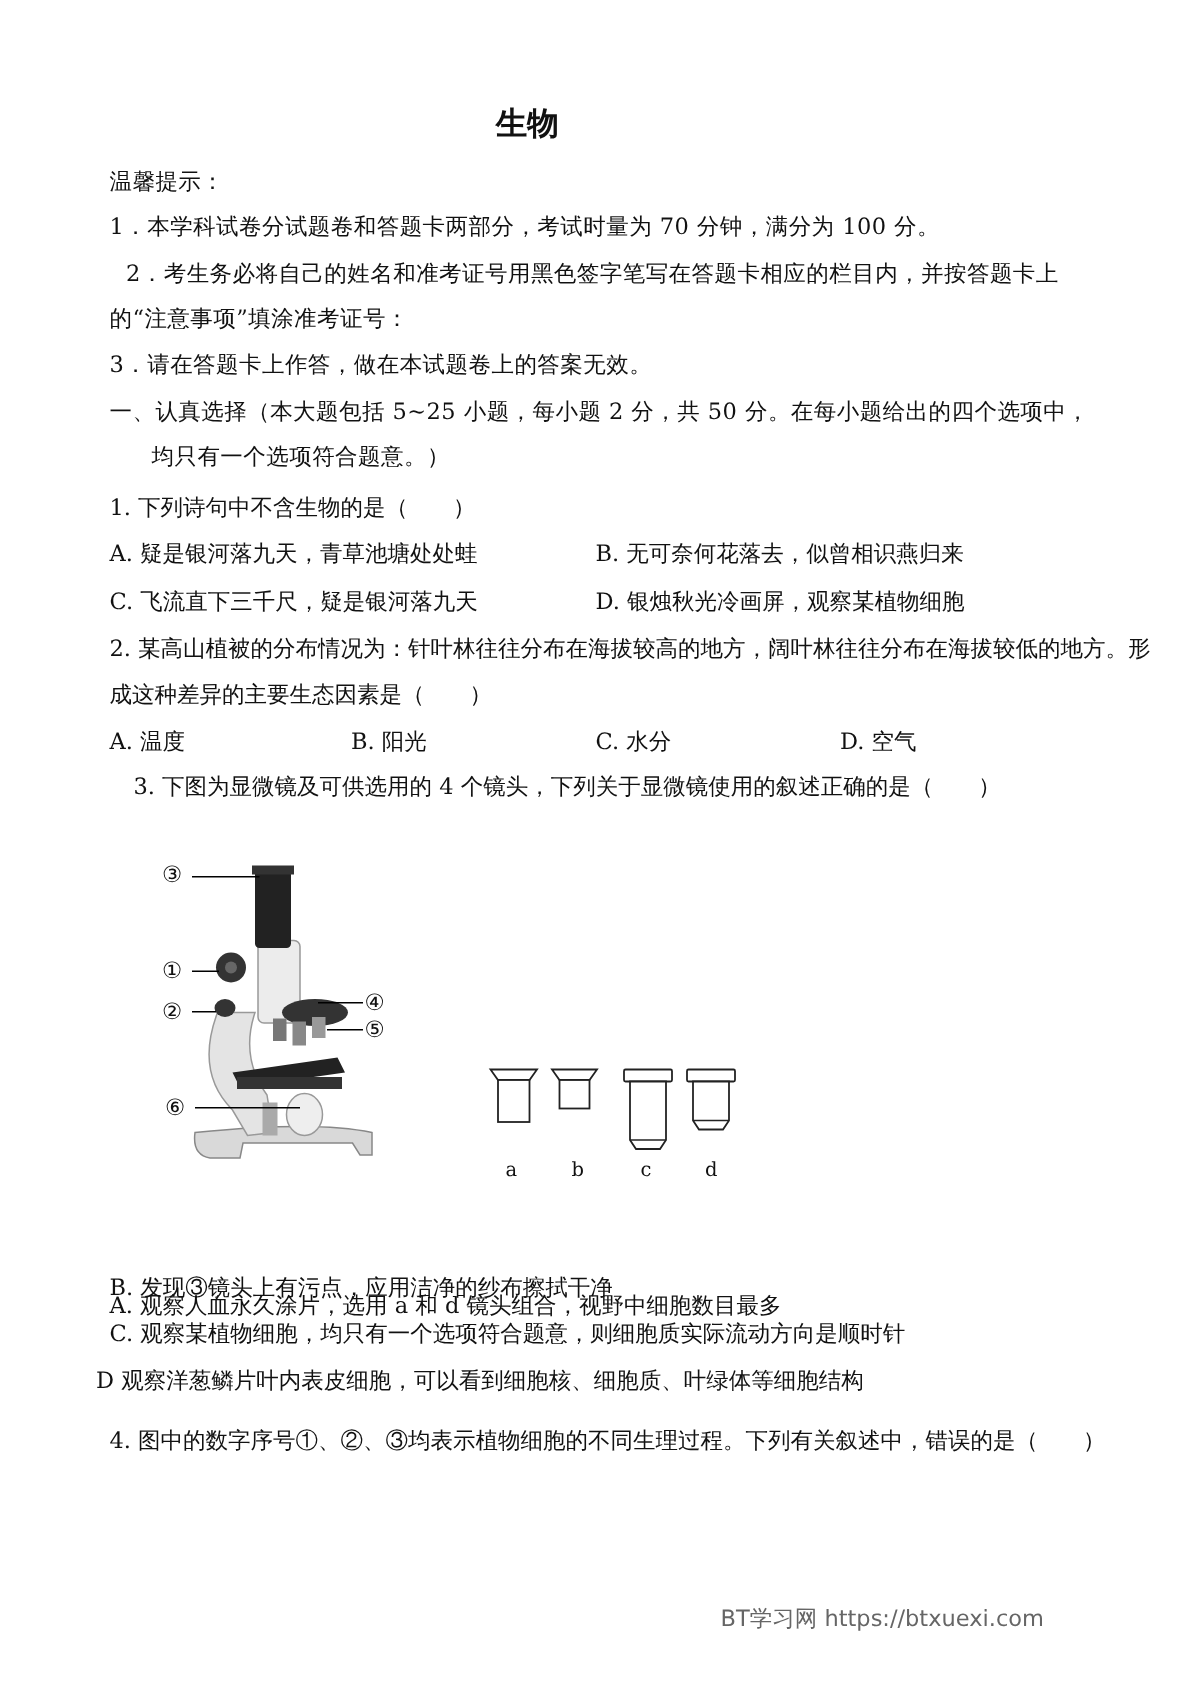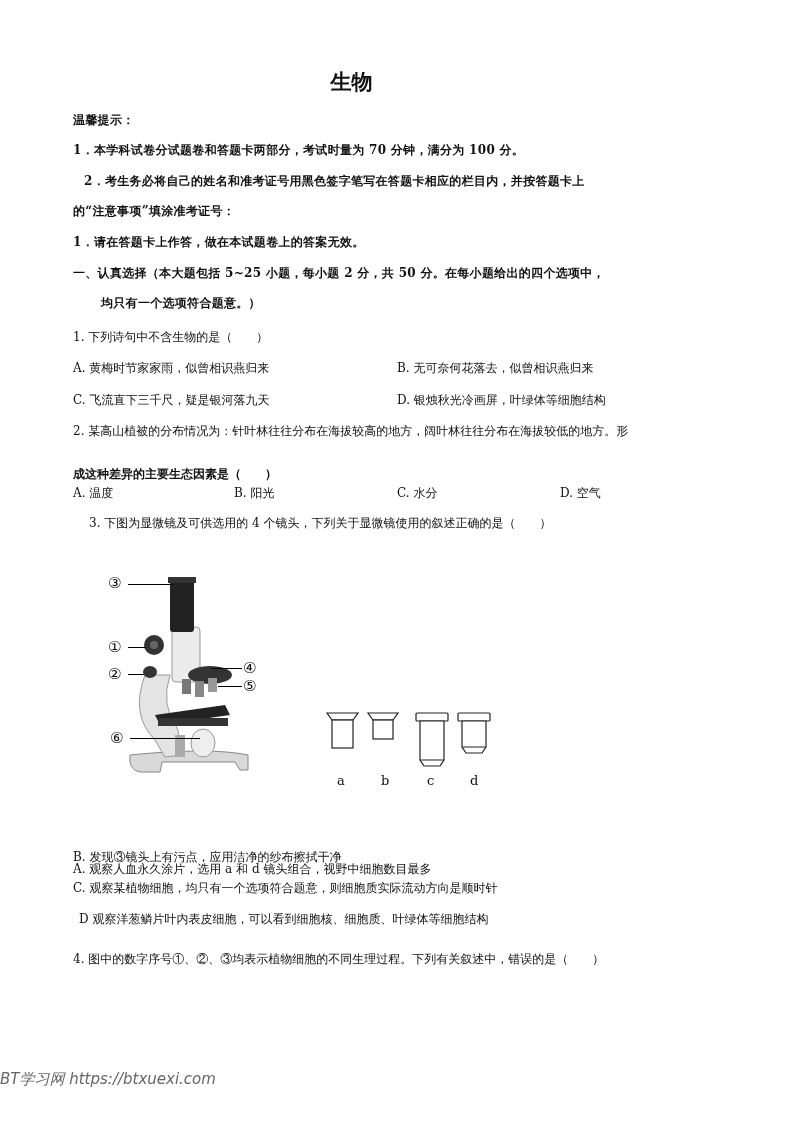--- a/index.html
+++ b/index.html
@@ -1,49 +1,49 @@
 <!DOCTYPE html>
 <html><head>
 <meta charset="utf-8">
 <style>
   html, body { margin: 0; padding: 0; background: #ffffff; }
   body { width: 793px; height: 1122px; position: relative; overflow: hidden;
          font-family: "DejaVu Serif", "Liberation Serif", serif; color: #111; }
   .abs { position: absolute; white-space: nowrap; }
   .title { left: 0; width: 703px; text-align: center; top: 68px; font-size: 21px; font-weight: bold; }
-  .bold { font-weight: bold; font-size: 12px; letter-spacing: 0.3px; }
-  .q { font-size: 12px; }
-  .watermark { left: 0; width: 696px; text-align: left; top: 1070px; font-size: 15px; color: #666;
-               font-family: "DejaVu Sans", "Liberation Sans", sans-serif; font-style: italic; }
+  .bold { font-weight: normal; font-size: 15px; letter-spacing: 0.3px; }
+  .q { font-size: 15px; }
+  .watermark { left: 0; width: 696px; text-align: right; top: 1070px; font-size: 15px; color: #666;
+               font-family: "DejaVu Sans", "Liberation Sans", sans-serif; }
   .fig { position: absolute; }
   .lbl { font-size: 13px; }
   .circ { position: absolute; font-size: 15px; font-family: "DejaVu Sans", sans-serif; }
 </style>
 </head>
 <body>
 
 <div class="abs title">生物</div>
 
 <div class="abs bold" style="left:73px; top:112px;">温馨提示：</div>
 <div class="abs bold" style="left:73px; top:142px;">1．本学科试卷分试题卷和答题卡两部分，考试时量为 70 分钟，满分为 100 分。</div>
 <div class="abs bold" style="left:84px; top:173px;">2．考生务必将自己的姓名和准考证号用黑色签字笔写在答题卡相应的栏目内，并按答题卡上</div>
 <div class="abs bold" style="left:73px; top:203px;">的“注意事项”填涂准考证号：</div>
-<div class="abs bold" style="left:73px; top:234px;">1．请在答题卡上作答，做在本试题卷上的答案无效。</div>
+<div class="abs bold" style="left:73px; top:234px;">3．请在答题卡上作答，做在本试题卷上的答案无效。</div>
 
 <div class="abs bold" style="left:73px; top:265px;">一、认真选择（本大题包括 5~25 小题，每小题 2 分，共 50 分。在每小题给出的四个选项中，</div>
 <div class="abs bold" style="left:73px; top:295px;margin-left:28px;">均只有一个选项符合题意。）</div>
 
 <div class="abs q" style="left:73px; top:329px;">1. 下列诗句中不含生物的是（　　）</div>
-<div class="abs q" style="left:73px; top:360px;">A. 黄梅时节家家雨，似曾相识燕归来</div>
+<div class="abs q" style="left:73px; top:360px;">A. 疑是银河落九天，青草池塘处处蛙</div>
 <div class="abs q" style="left:397px; top:360px;">B. 无可奈何花落去，似曾相识燕归来</div>
 <div class="abs q" style="left:73px; top:392px;">C. 飞流直下三千尺，疑是银河落九天</div>
-<div class="abs q" style="left:397px; top:392px;">D. 银烛秋光冷画屏，叶绿体等细胞结构</div>
+<div class="abs q" style="left:397px; top:392px;">D. 银烛秋光冷画屏，观察某植物细胞</div>
 
 <div class="abs q" style="left:73px; top:423px;">2. 某高山植被的分布情况为：针叶林往往分布在海拔较高的地方，阔叶林往往分布在海拔较低的地方。形</div>
-<div class="abs q" style="left:73px; top:466px;font-weight:bold;">成这种差异的主要生态因素是（　　）</div>
+<div class="abs q" style="left:73px; top:454px;">成这种差异的主要生态因素是（　　）</div>
 <div class="abs q" style="left:73px; top:485px;">A. 温度</div>
 <div class="abs q" style="left:234px; top:485px;">B. 阳光</div>
 <div class="abs q" style="left:397px; top:485px;">C. 水分</div>
 <div class="abs q" style="left:560px; top:485px;">D. 空气</div>
 
 <div class="abs q" style="left:73px; top:515px;margin-left:16px;">3. 下图为显微镜及可供选用的 4 个镜头，下列关于显微镜使用的叙述正确的是（　　）</div>
 
 <div class="fig" style="left:100px; top:565px; width:180px; height:215px;">
   <svg width="180" height="215" viewBox="0 0 180 215">
 
@@ -106,17 +106,17 @@
   </svg>
   <span class="abs lbl" style="left:17px; top:68px;">a</span>
   <span class="abs lbl" style="left:61px; top:68px;">b</span>
   <span class="abs lbl" style="left:107px; top:68px;">c</span>
   <span class="abs lbl" style="left:150px; top:68px;">d</span>
 </div>
 
 <div class="abs q" style="left:73px; top:817px;margin-top:44px;">A. 观察人血永久涂片，选用 a 和 d 镜头组合，视野中细胞数目最多</div>
 <div class="abs q" style="left:73px; top:849px;">B. 发现③镜头上有污点，应用洁净的纱布擦拭干净</div>
 <div class="abs q" style="left:73px; top:880px;">C. 观察某植物细胞，均只有一个选项符合题意，则细胞质实际流动方向是顺时针</div>
-<div class="abs q" style="left:79px; top:911px;">D  观察洋葱鳞片叶内表皮细胞，可以看到细胞核、细胞质、叶绿体等细胞结构</div>
+<div class="abs q" style="left:64px; top:911px;">D  观察洋葱鳞片叶内表皮细胞，可以看到细胞核、细胞质、叶绿体等细胞结构</div>
 
 <div class="abs q" style="left:73px; top:951px;">4. 图中的数字序号①、②、③均表示植物细胞的不同生理过程。下列有关叙述中，错误的是（　　）</div>
 
 <div class="abs watermark">BT学习网 https://btxuexi.com</div>
 
 </body></html>

